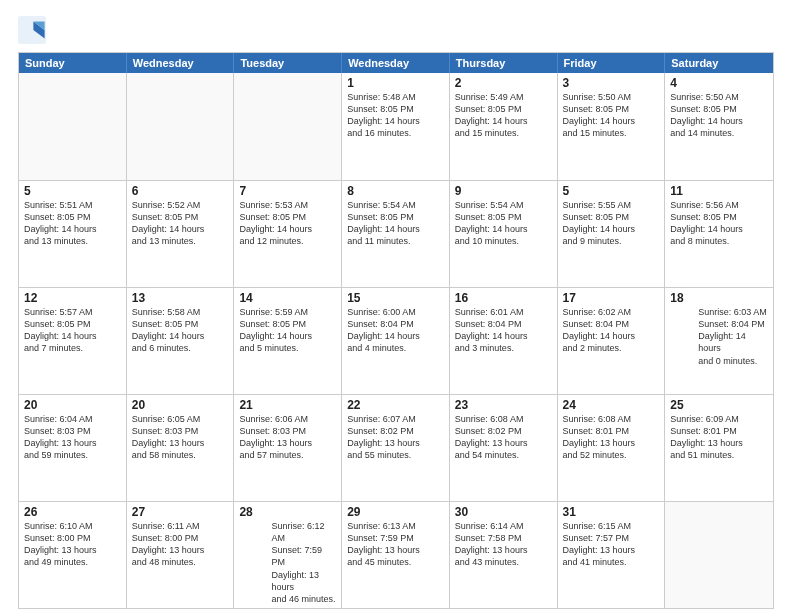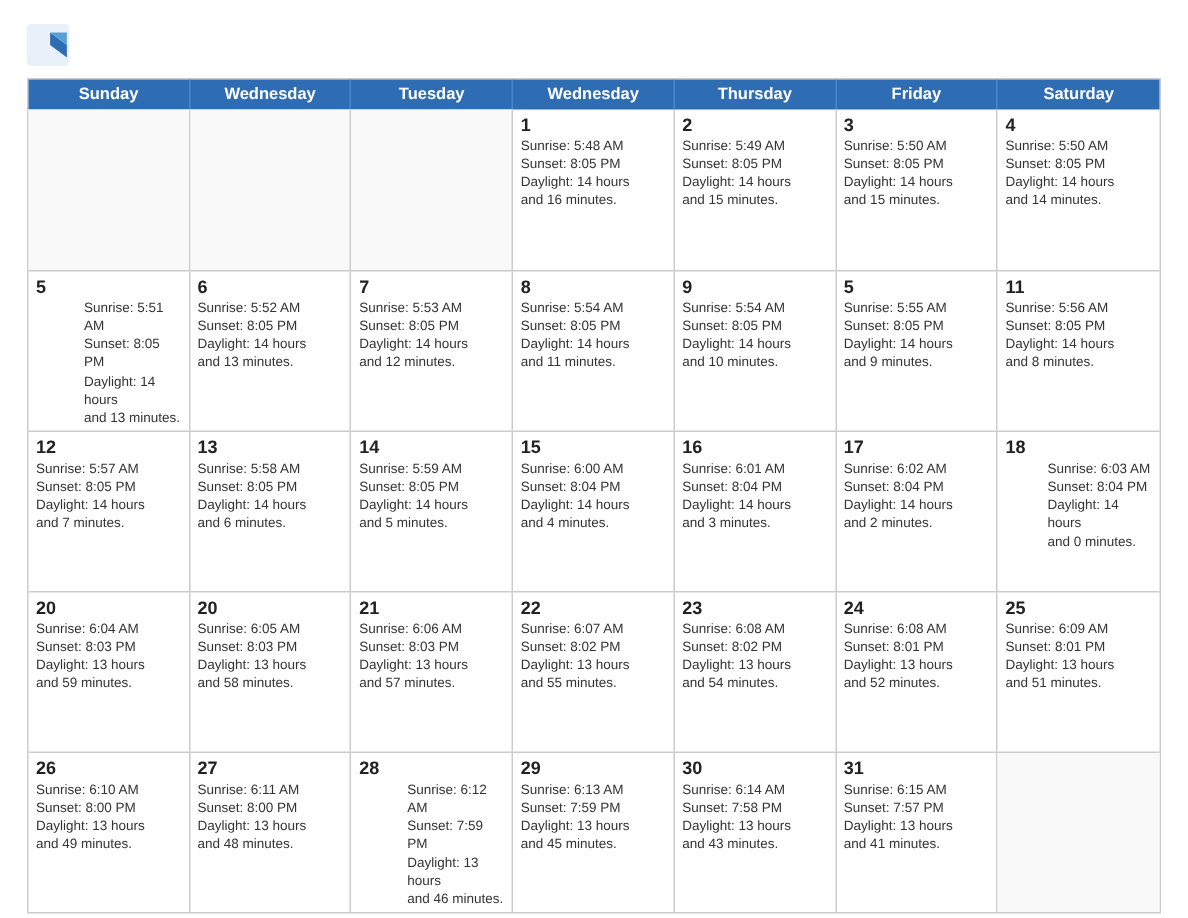--- a/index.html
+++ b/index.html
@@ -62,21 +62,20 @@
     .cal-header-row {
       display: grid;
       grid-template-columns: repeat(7, 1fr);
       background: #2e6db4;
     }
     .cal-header-cell {
       color: #fff;
       font-size: 11px;
       font-weight: bold;
       padding: 4px 6px;
-      text-align: center;
       border-right: 1px solid #4a87cc;
     }
     .cal-header-cell:last-child { border-right: none; }
     .cal-body {
       flex: 1;
       display: grid;
       grid-template-rows: repeat(5, 1fr);
     }
     .cal-week {
       display: grid;
@@ -168,21 +167,21 @@
             <div class="cell-day">4</div>
             <div class="cell-info" style="white-space: pre-line;">Sunrise: 5:50 AM
 Sunset: 8:05 PM
 Daylight: 14 hours
 and 14 minutes.</div>
           </div>
         </div>
         <div class="cal-week">
           <div class="cal-cell">
             <div class="cell-day">5</div>
-            <div class="cell-info" style="white-space: pre-line; margin-left: 32px;">Sunrise: 5:51 AM
+            <div class="cell-info" style="white-space: pre-line;">Sunrise: 5:51 AM
 Sunset: 8:05 PM
 Daylight: 14 hours
 and 13 minutes.</div>
           </div>
           <div class="cal-cell">
             <div class="cell-day">6</div>
             <div class="cell-info" style="white-space: pre-line;">Sunrise: 5:52 AM
 Sunset: 8:05 PM
 Daylight: 14 hours
 and 13 minutes.</div>

